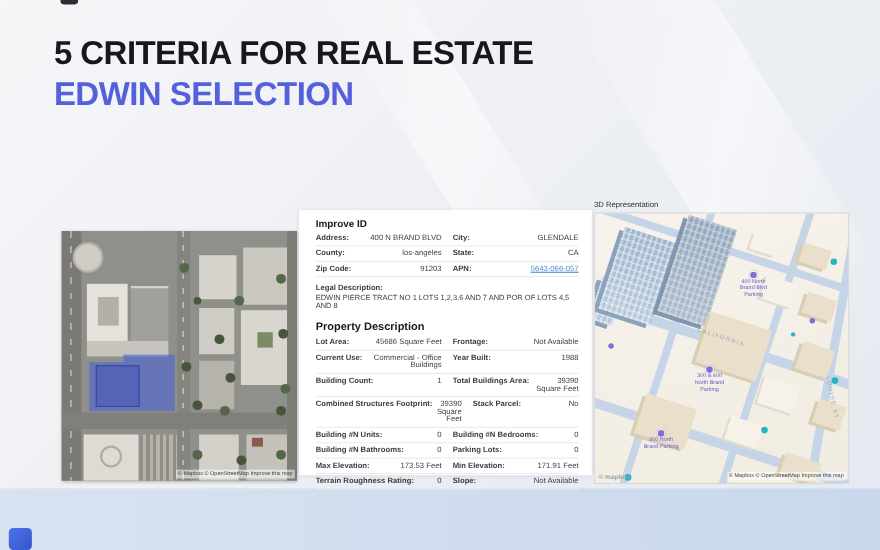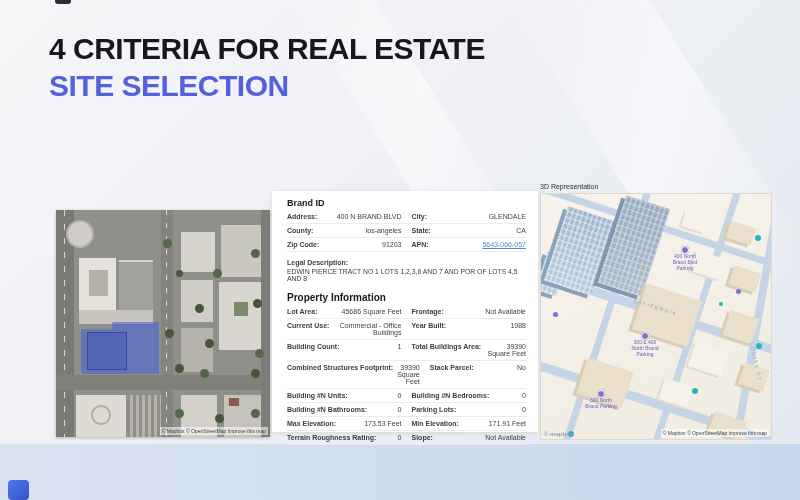--- a/index.html
+++ b/index.html
@@ -54,22 +54,22 @@
 
 <div id="slide">
 
   <div class="streak" style="left:380px;top:-80px;width:70px;height:420px;"></div>
   <div class="streak" style="left:600px;top:-60px;width:120px;height:380px;"></div>
   <div id="bottom-band"></div>
   <div id="logo-mark"></div>
   <div id="corner-chip"></div>
 
   <div id="title">
-    <div class="l1">4 CRITERIA FOR REAL ESTATE</div>
-    <div class="l2">SITE SELECTION</div>
+    <div class="l1">5 CRITERIA FOR REAL ESTATE</div>
+    <div class="l2">EDWIN SELECTION</div>
   </div>
 
 
   <div id="sat-map">
 
     <div class="abs" style="left:0;top:0;width:18px;height:227px;background:#7a7973;"></div>
     <div class="abs" style="left:8px;top:0;width:1px;height:227px;background:repeating-linear-gradient(180deg,#d8d8d2 0 6px,rgba(0,0,0,0) 6px 14px);"></div>
 
     <div class="abs" style="left:10px;top:10px;width:24px;height:24px;border-radius:50%;background:#cfcdc6;border:2px solid #b3b1aa;"></div>
 
@@ -106,21 +106,21 @@
 
     <div class="abs" style="left:120px;top:60px;width:7px;height:7px;border-radius:50%;background:#49573c;
       box-shadow:20px 35px 0 1px #47553a,38px 0 0 1px #55664a,30px 70px 0 1px #47553a,76px -20px 0 1px #55664a,
       78px 30px 0 1px #47553a,80px 80px 0 1px #55664a,0 95px 0 1px #47553a,25px 100px 0 1px #55664a,
       76px 100px 0 1px #47553a,0 140px 0 1px #55664a,40px 145px 0 1px #47553a,76px 140px 0 1px #55664a,
       -12px -30px 0 1px #55664a,-10px 60px 0 1px #47553a;"></div>
     <div class="attr">© Mapbox © OpenStreetMap Improve this map</div>
   </div>
 
   <div id="parcel-card">
-    <h2>Brand ID</h2>
+    <h2>Improve ID</h2>
 
     <div class="prow">
       <div class="half">
           <span class="lbl">Address:</span>
           <span class="val">400 N BRAND BLVD</span>
         </div>
       <div class="half">
           <span class="lbl">City:</span>
           <span class="val">GLENDALE</span>
         </div>
@@ -144,21 +144,21 @@
           <span class="lbl">APN:</span>
           <span class="val link">5643-066-057</span>
         </div>
     </div>
 
     <div id="legal">
       <div class="lbl">Legal Description:</div>
       <div class="txt">EDWIN PIERCE TRACT NO 1 LOTS 1,2,3,6 AND 7 AND POR OF LOTS 4,5 AND 8</div>
     </div>
 
-    <h3>Property Information</h3>
+    <h3>Property Description</h3>
 
     <div class="prow">
       <div class="half">
           <span class="lbl">Lot Area:</span>
           <span class="val">45686 Square Feet</span>
         </div>
       <div class="half">
           <span class="lbl">Frontage:</span>
           <span class="val">Not Available</span>
         </div>

